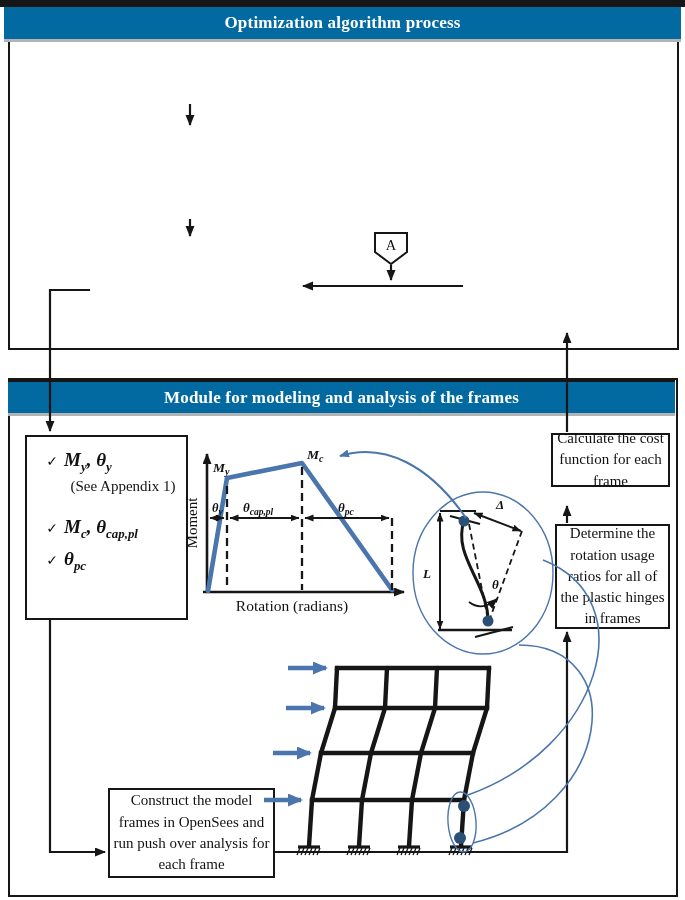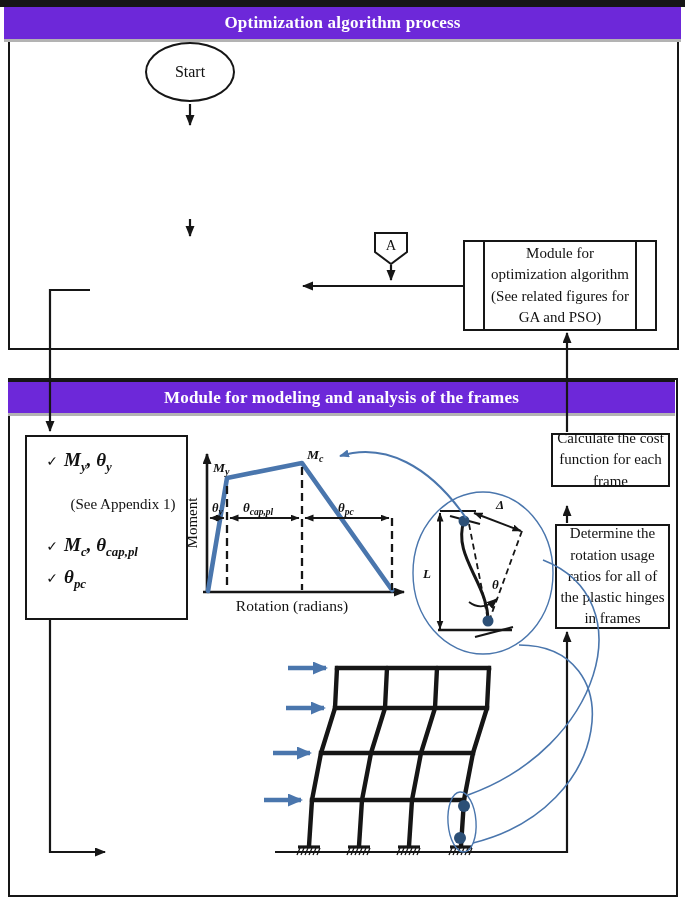--- a/index.html
+++ b/index.html
@@ -2,21 +2,21 @@
 <html><head>
 <meta charset="utf-8">
 <style>
   html,body{margin:0;padding:0;background:#ffffff;}
   .page{
     position:relative;width:685px;height:900px;margin:0 auto;overflow:hidden;
     background:#ffffff;font-family:"Liberation Serif","DejaVu Serif",serif;color:#111;
   }
   .topbar{position:absolute;left:0;top:0;width:685px;height:7px;background:#161616;z-index:2;}
   .hdr{
-    position:absolute;background:#6d28d9;color:#ffffff;
+    position:absolute;background:#0369a1;color:#ffffff;
     display:flex;align-items:center;justify-content:center;
     font-weight:bold;font-size:17px;letter-spacing:.2px;
     border-bottom:3px solid #b3b3b3;z-index:2;
   }
   #hdr1{left:4px;top:7px;width:677px;height:32px;}
   #hdr2{left:8px;top:380px;width:667px;height:31px;border-top:2px solid #161616;}
   .section{position:absolute;border:2px solid #161616;background:transparent;z-index:1;}
   #sec1{left:8px;top:39px;width:667px;height:307px;}
   #sec2{left:8px;top:378px;width:666px;height:515px;}
   .node{
@@ -38,21 +38,21 @@
   #b-opt{left:463px;top:240px;width:194px;height:91px;}
   #b-param{left:25px;top:435px;width:163px;height:185px;display:block;padding:7px 4px 4px 4px;}
   #b-cost{left:551px;top:433px;width:119px;height:54px;}
   #b-rot{left:555px;top:524px;width:115px;height:105px;}
   #b-constr{left:108px;top:788px;width:167px;height:90px;}
   .param-head{text-align:center;line-height:1.45;}
   .check-row{display:flex;align-items:baseline;margin-top:3px;}
   .check-row .tick{width:24px;padding-left:9px;flex:0 0 auto;font-size:14px;}
   .math{font-style:italic;font-weight:bold;font-size:19px;}
   .math sub{font-size:0.68em;font-weight:bold;}
-  .note-row{margin-left:33px;line-height:1.3;margin-top:19px;}
+  .note-row{margin-left:33px;line-height:1.3;margin-top:1px;}
   .gap{height:14px;}
   svg.overlay{position:absolute;left:0;top:0;z-index:4;pointer-events:none;}
   .sv-serif{font-family:"Liberation Serif","DejaVu Serif",serif;}
 </style>
 </head>
 <body>
 
 <div class="page">
 
   <div class="topbar"></div>
@@ -60,29 +60,23 @@
   <div class="hdr" id="hdr1">
     <span>Optimization algorithm process</span>
   </div>
   <div class="section" id="sec1"></div>
 
   <div class="hdr" id="hdr2">
     <span>Module for modeling and analysis of the frames</span>
   </div>
   <div class="section" id="sec2"></div>
 
-  <div class="node ellipse" id="b-start">
-    <span>Start</span>
-  </div>
-
-
-
-  <div class="node subprocess" id="b-opt">
-    <span class="inner">Module for optimization algorithm (See related figures for GA and PSO)</span>
-  </div>
+
+
+
 
   <div class="node" id="b-param">
     <div class="check-row">
       <span class="tick">✓</span>
       <span class="math"><span>M</span><sub>y</sub><span>, </span><span>θ</span><sub>y</sub></span>
     </div>
     <div class="note-row">(See Appendix 1)</div>
     <div class="gap"></div>
     <div class="check-row">
       <span class="tick">✓</span>
@@ -95,20 +89,23 @@
   </div>
 
   <div class="node" id="b-cost">
     <span>Calculate the cost function for each frame</span>
   </div>
 
   <div class="node" id="b-rot">
     <span>Determine the rotation usage ratios for all of the plastic hinges in frames</span>
   </div>
 
+  <div class="node" id="b-constr">
+    <span>Construct the model frames in OpenSees and run push over analysis for each frame</span>
+  </div>
 
   <svg class="overlay sv-serif" width="685" height="900" viewBox="0 0 685 900">
     <defs>
       <marker id="arr" markerUnits="userSpaceOnUse" markerWidth="12" markerHeight="10" refX="10" refY="4.5" orient="auto">
         <path d="M0,0 L11,4.5 L0,9 Z" fill="#161616"></path>
       </marker>
       <marker id="dim" markerUnits="userSpaceOnUse" markerWidth="10" markerHeight="8" refX="8.5" refY="3.5" orient="auto-start-reverse">
         <path d="M0,0 L9,3.5 L0,7 Z" fill="#161616"></path>
       </marker>
       <marker id="arrB" markerUnits="userSpaceOnUse" markerWidth="12" markerHeight="9" refX="9" refY="4" orient="auto">

